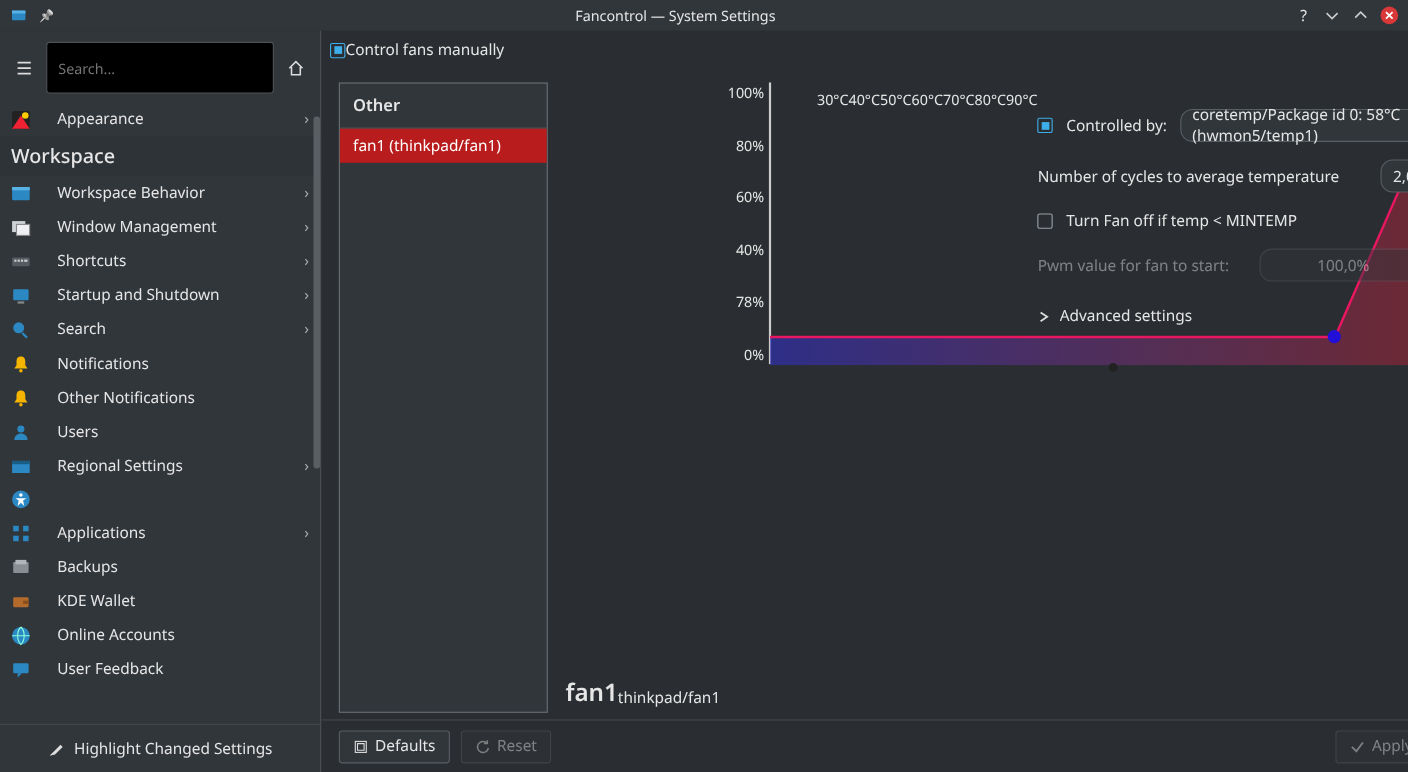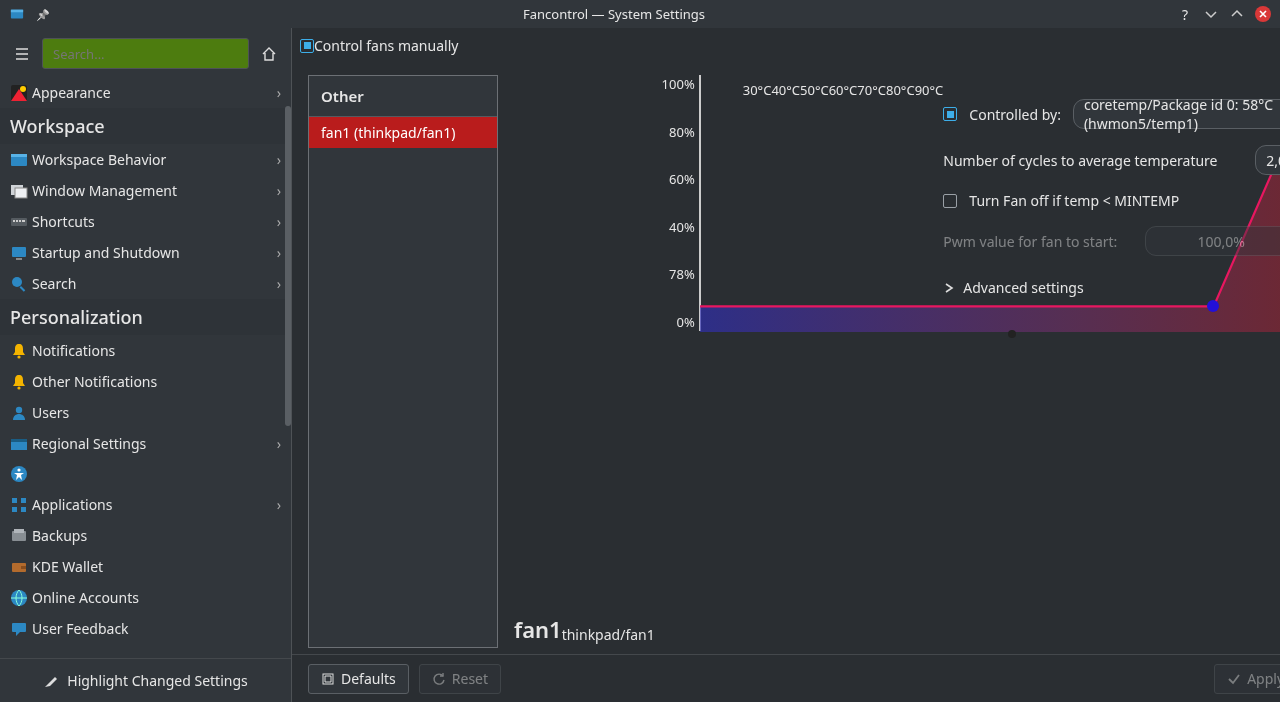--- a/index.html
+++ b/index.html
@@ -20,37 +20,37 @@
 
   
   .app-body { display:flex; height: calc(702px - 28px); }
 
   
   .sidebar { width: 332px; background:#31363b; display:flex; flex-direction:column; border-right:1px solid #4e5256; position:relative;}
   .sidebar-toolbar { display:flex; align-items:center; gap:6px; padding:10px 8px 8px 8px; }
   .burger { width:28px; height:28px; display:flex; align-items:center; justify-content:center; cursor:pointer;}
   .burger svg {width:16px; height:16px;}
   .search-box {
-    flex:1; background:#4d7c0f; border:1px solid #4e5256; border-radius:3px;
-    height:31px; color:#cfcfcf; padding:0 10px; font-size:13px;
+    flex:1; background:#000000; border:1px solid #4e5256; border-radius:3px;
+    height:47px; color:#cfcfcf; padding:0 10px; font-size:13px;
   }
   .home-btn { width:28px; height:28px; display:flex; align-items:center; justify-content:center; cursor:pointer;}
   .home-btn svg {width:16px;height:16px;}
 
   .sidebar-scroll { flex:1; overflow-y:auto; padding-bottom: 0; }
   .sidebar-footer {
     height: 44px; display:flex; align-items:center; justify-content:center;
     gap:8px; border-top:1px solid #44484c; cursor:pointer; font-size:14px;
   }
 
   .group-header {
     background:#2e3338; font-size:18px; font-weight:500; padding:6px 10px 6px 10px;
   }
   .nav-item {
-    display:flex; align-items:center; gap:4px; padding:6px 10px; cursor:pointer;
+    display:flex; align-items:center; gap:24px; padding:6px 10px; cursor:pointer;
     font-size:14px;
   }
   .nav-item .icon { width:18px; height:18px; display:flex; align-items:center; justify-content:center; }
   .nav-item .label { flex:1; }
   .chev { color:#aaa; }
 
   .scrollbar-indicator {
     position:absolute; right:0; top:78px; width:6px; height:320px;
     background:#5a5f64; border-radius:3px;
   }
@@ -236,21 +236,20 @@
         <div class="nav-item">
           <span class="icon">
             <svg viewBox="0 0 18 18">
               <circle cx="7" cy="7" r="5" fill="#2c88c3"></circle>
               <rect x="11" y="11" width="6" height="2" transform="rotate(45 11 11)" fill="#2c88c3"></rect>
             </svg>
           </span>
           <span class="label">Search</span>
           <span class="chev">›</span>
         </div>
-        <div class="group-header">Personalization</div>
         <div class="nav-item">
           <span class="icon">
             <svg viewBox="0 0 18 18">
               <path d="M9 2 C6 2 5 4 5 7 L5 10 L3 13 H15 L13 10 V7 C13 4 12 2 9 2 Z" fill="#f4b400"></path>
               <circle cx="9" cy="15" r="1.6" fill="#f4b400"></circle>
             </svg>
           </span>
           <span class="label">Notifications</span>
         </div>
         <div class="nav-item">

